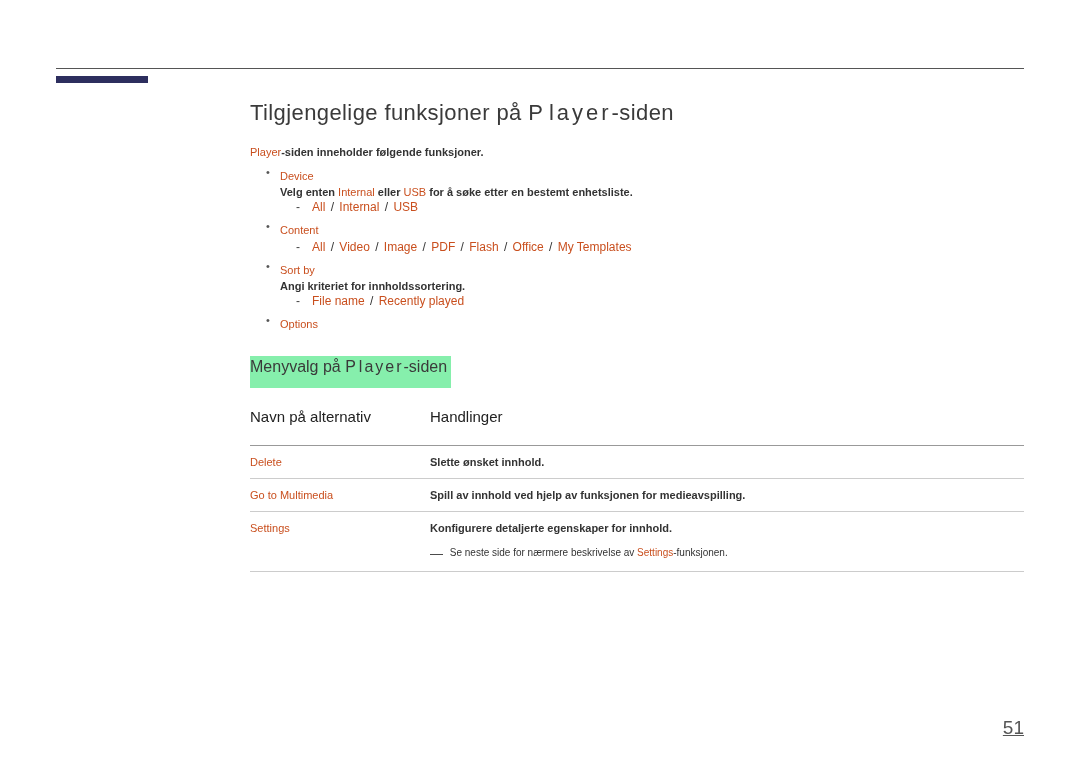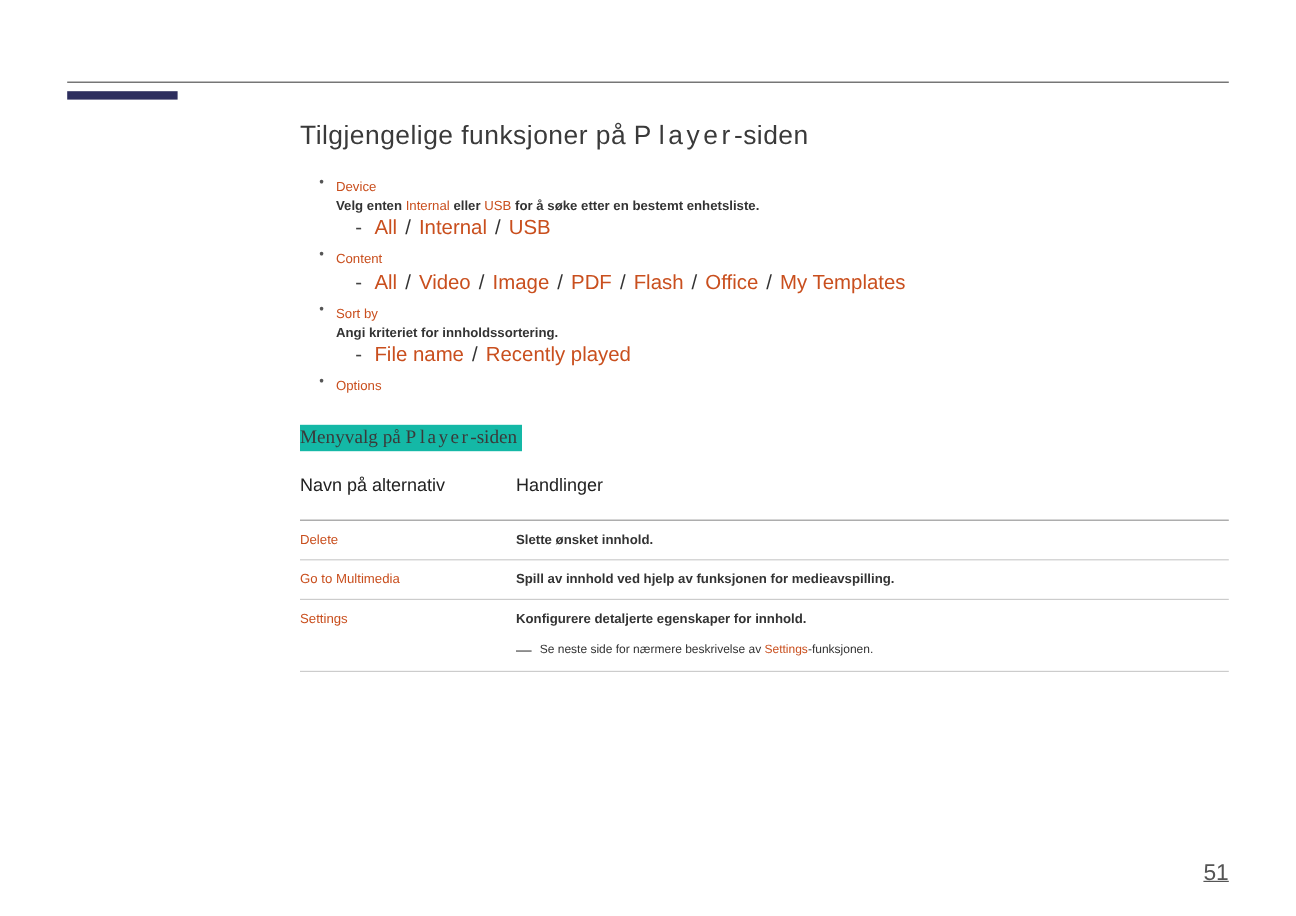--- a/index.html
+++ b/index.html
@@ -80,46 +80,45 @@
       margin-top: 2px;
     }
     .dash-list {
       list-style: none;
       margin-left: 16px;
       margin-top: 2px;
     }
     .dash-item {
       position: relative;
       padding-left: 16px;
-      font-size: 17px;
+      font-size: 12px;
       margin-bottom: 4px;
     }
     .dash-item::before {
       content: "-";
       position: absolute;
       left: 0;
       color: #444;
     }
     .orange {
       color: #c94f1e;
     }
     .sep {
       color: #333;
       margin: 0 2px;
     }
     .subsection {
-      background: #14b8a6;
+      background: #86efac;
       font-size: 16px;
       color: #3a3a3a;
-      padding: 2px 4px 2px 0;
+      padding: 2px 4px 12px 0;
       display: inline-block;
       margin-top: 18px;
       margin-bottom: 20px;
       font-weight: 300;
-      font-family: Liberation Serif, serif;
     }
     .table {
       width: 100%;
       border-collapse: collapse;
     }
     .table th {
       text-align: left;
       font-weight: 300;
       font-size: 15px;
       color: #222;
@@ -175,20 +174,23 @@
 
 <div class="top-rule"></div>
 <div class="accent-bar"></div>
 
 <div class="content">
 
   <h1 class="page-title">
     <span>Tilgjengelige funksjoner på </span><span class="title-sp1">P</span><span class="title-sp2">layer</span><span>-siden</span>
   </h1>
 
+  <p class="intro-line">
+    <span class="orange">Player</span><span class="bold">-siden inneholder følgende funksjoner.</span>
+  </p>
 
   <ul class="bullet-list">
     <li class="bullet-item">
       <span class="bullet-label">Device</span>
       <div class="bullet-desc">
         <span>Velg enten </span><span class="orange" style="font-weight:normal">Internal</span><span> eller </span><span class="orange" style="font-weight:normal">USB</span><span> for å søke etter en bestemt enhetsliste.</span>
       </div>
       <ul class="dash-list">
         <li class="dash-item">
           <span class="orange">All</span><span class="sep"> / </span><span class="orange">Internal</span><span class="sep"> / </span><span class="orange">USB</span>

